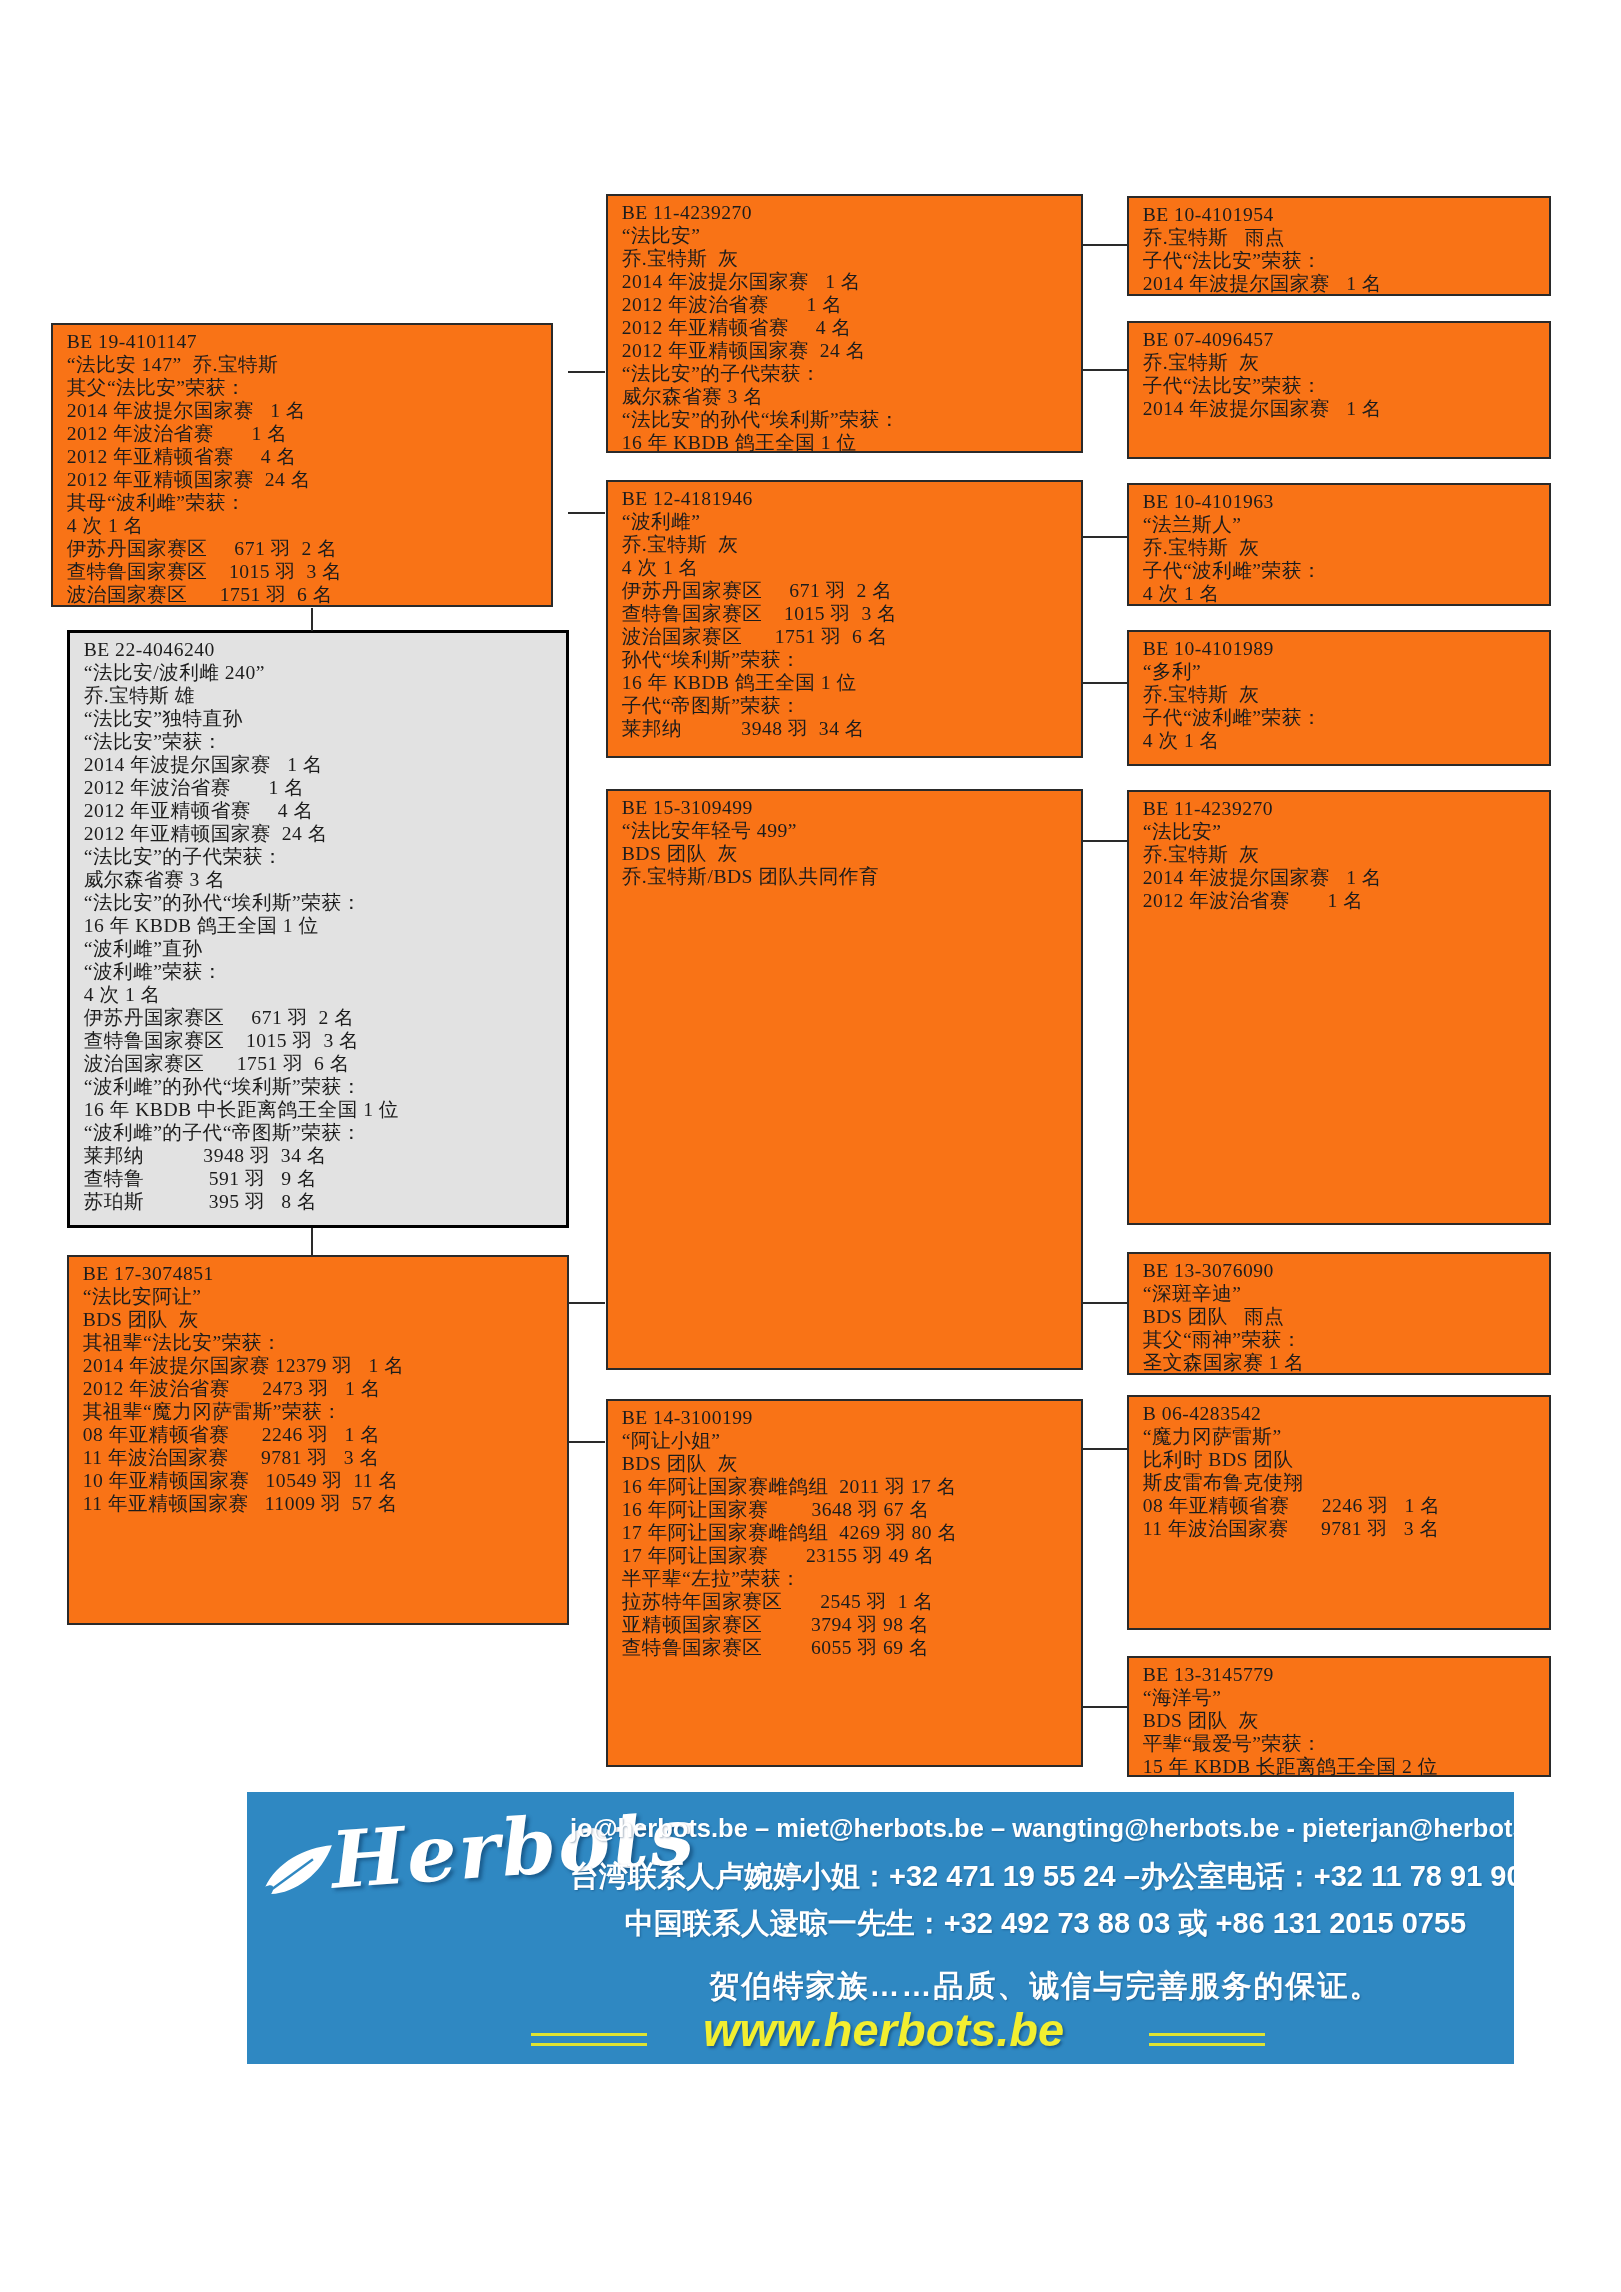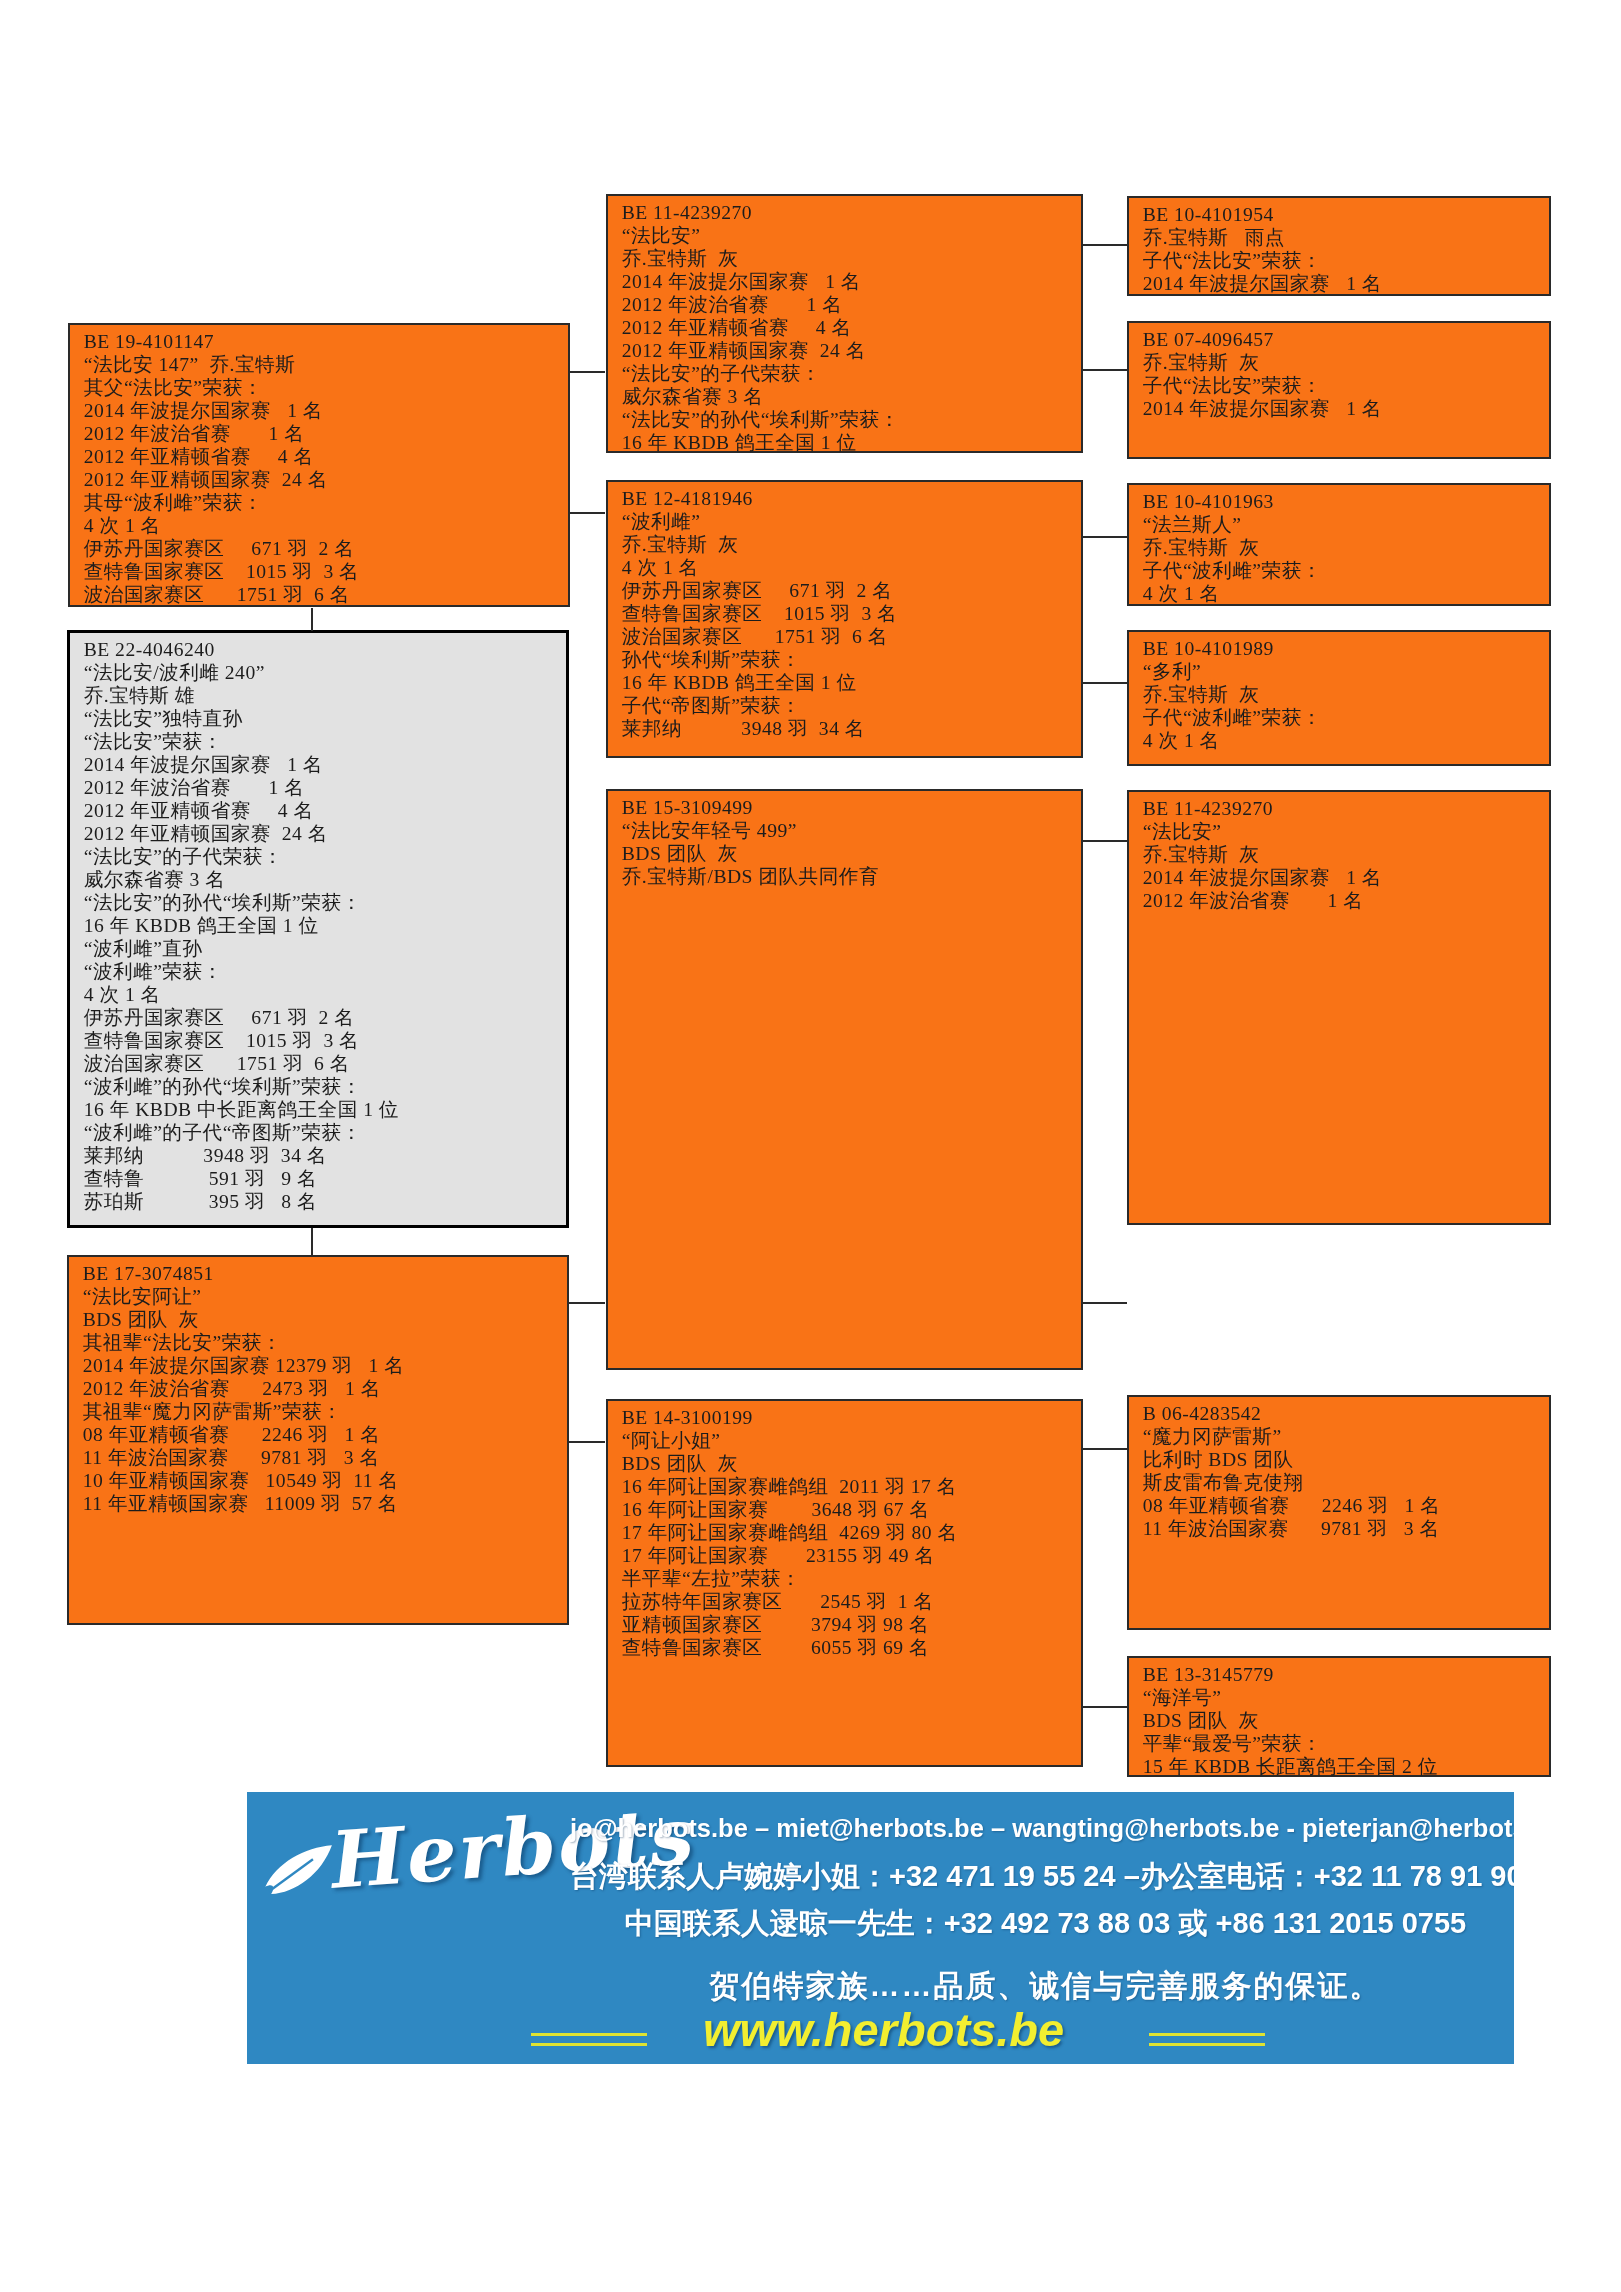--- a/index.html
+++ b/index.html
@@ -57,21 +57,21 @@
     border-top:3.9px solid #dfe233;border-bottom:3.9px solid #dfe233;
   }
   #dbl-left{left:284px;}
   #dbl-right{left:902px;}
 </style>
 </head>
 <body>
 
 <div id="canvas">
 
-  <div class="pbox" style="left:68px;top:323px;width:502px;height:284px">
+  <div class="pbox" style="left:51px;top:323px;width:502px;height:284px">
     <div class="btext">BE 19-4101147
 “法比安 147”  乔.宝特斯
 其父“法比安”荣获：
 2014 年波提尔国家赛   1 名
 2012 年波治省赛       1 名
 2012 年亚精顿省赛     4 名
 2012 年亚精顿国家赛  24 名
 其母“波利雌”荣获：
 4 次 1 名
 伊苏丹国家赛区     671 羽  2 名
@@ -191,20 +191,27 @@
 子代“波利雌”荣获：
 4 次 1 名</div>
   </div>
   <div class="pbox" style="left:1127px;top:790px;width:424px;height:435px">
     <div class="btext">BE 11-4239270
 “法比安”
 乔.宝特斯  灰
 2014 年波提尔国家赛   1 名
 2012 年波治省赛       1 名</div>
   </div>
+  <div class="pbox" style="left:1127px;top:1252px;width:424px;height:123px">
+    <div class="btext">BE 13-3076090
+“深斑辛迪”
+BDS 团队   雨点
+其父“雨神”荣获：
+圣文森国家赛 1 名</div>
+  </div>
   <div class="pbox" style="left:1127px;top:1395px;width:424px;height:235px">
     <div class="btext">B 06-4283542
 “魔力冈萨雷斯”
 比利时 BDS 团队
 斯皮雷布鲁克使翔
 08 年亚精顿省赛      2246 羽   1 名
 11 年波治国家赛      9781 羽   3 名</div>
   </div>
   <div class="pbox" style="left:1127px;top:1656px;width:424px;height:121px">
     <div class="btext">BE 13-3145779

